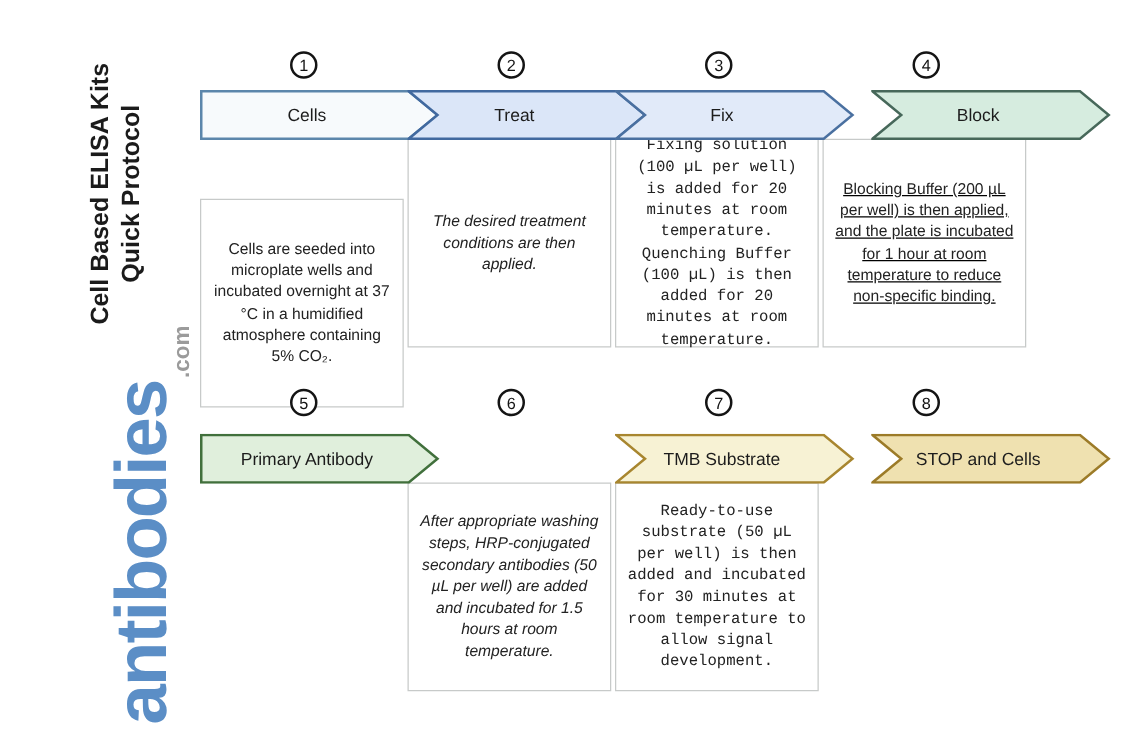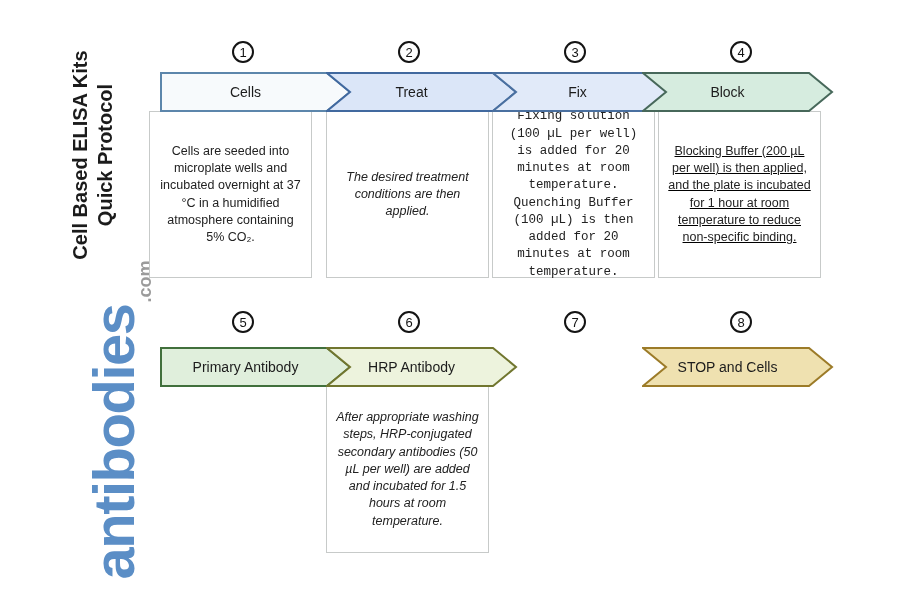--- a/index.html
+++ b/index.html
@@ -44,38 +44,38 @@
   .c2.step-circle { left:564px; }
   .c3.step-circle { left:730px; }
 
   
   .arrow { position:absolute; width:192px; height:28px; }
   .rowA.arrow { top:72px; }
   .rowB.arrow { top:347px; }
   .c0.arrow { left:160px; z-index:2; }
   .c1.arrow { left:326px; z-index:3; }
   .c2.arrow { left:492px; z-index:4; }
-  .c3.arrow { left:642px; z-index:5; }
+  .c3.arrow { left:697px; z-index:5; }
   .arrow svg { position:absolute; left:0; top:0; display:block; }
   .arrow-label {
     position:absolute; left:4px; top:0; width:163px; height:40px;
     display:flex; align-items:center; justify-content:center;
     font-size:14px; color:#1c1c1c; white-space:nowrap;
   }
 
   
   .desc-box {
     position:absolute; width:163px; height:167px; box-sizing:border-box;
     background:#ffffff; border:1.5px solid #c7cac9; z-index:1;
     display:flex; align-items:center; justify-content:center;
     text-align:center; padding:8px 7px;
   }
   .rowA.desc-box { top:111px; }
   .rowB.desc-box { top:386px; }
-  .c0.desc-box { left:149px; }
+  .c0.desc-box { left:160px;margin-top:48px; }
   .c1.desc-box { left:326px;font-style:italic; }
   .c2.desc-box { left:492px;font-family:Liberation Mono, monospace; }
   .c3.desc-box { left:658px;text-decoration:underline; }
   .desc-box p {
     margin:0; font-size:12.5px; line-height:1.38; color:#222222;
   }
 </style>
 </head>
 <body>
 
@@ -153,30 +153,33 @@
   <div class="step-circle rowB c3">
       <span>8</span>
     </div>
 
   <div class="arrow rowB c0">
     <svg width="192" height="40" viewBox="0 0 192 40">
       <polygon points="1,1 167,1 190,20 167,39 1,39" stroke-width="2" stroke-linejoin="miter" fill="#e0efdc" stroke="#41703c"></polygon>
     </svg>
     <div class="arrow-label">Primary Antibody</div>
   </div>
-  <div class="arrow rowB c1">
+  <div class="arrow rowB c2">
     <svg width="192" height="40" viewBox="0 0 192 40">
-      <polygon points="1,1 167,1 190,20 167,39 1,39 24,20" stroke-width="2" stroke-linejoin="miter" fill="#edf3dd" stroke="#71762f"></polygon>
+      <polygon points="1,1 167,1 190,20 167,39 1,39 24,20" stroke-width="2" stroke-linejoin="miter" fill="#f7f2d4" stroke="#a8862f"></polygon>
     </svg>
-    <div class="arrow-label">HRP Antibody</div>
+    <div class="arrow-label">TMB Substrate</div>
   </div>
   <div class="arrow rowB c3">
     <svg width="192" height="40" viewBox="0 0 192 40">
       <polygon points="1,1 167,1 190,20 167,39 1,39 24,20" stroke-width="2" stroke-linejoin="miter" fill="#efe1b0" stroke="#9c7b28"></polygon>
     </svg>
     <div class="arrow-label">STOP and Cells</div>
   </div>
 
   <div class="desc-box rowB c1">
       <p>After appropriate washing steps, HRP-conjugated secondary antibodies (50 µL per well) are added and incubated for 1.5 hours at room temperature.</p>
     </div>
+  <div class="desc-box rowB c2">
+      <p>Ready-to-use substrate (50 µL per well) is then added and incubated for 30 minutes at room temperature to allow signal development.</p>
+    </div>
 
 </div>
 
 </body></html>

